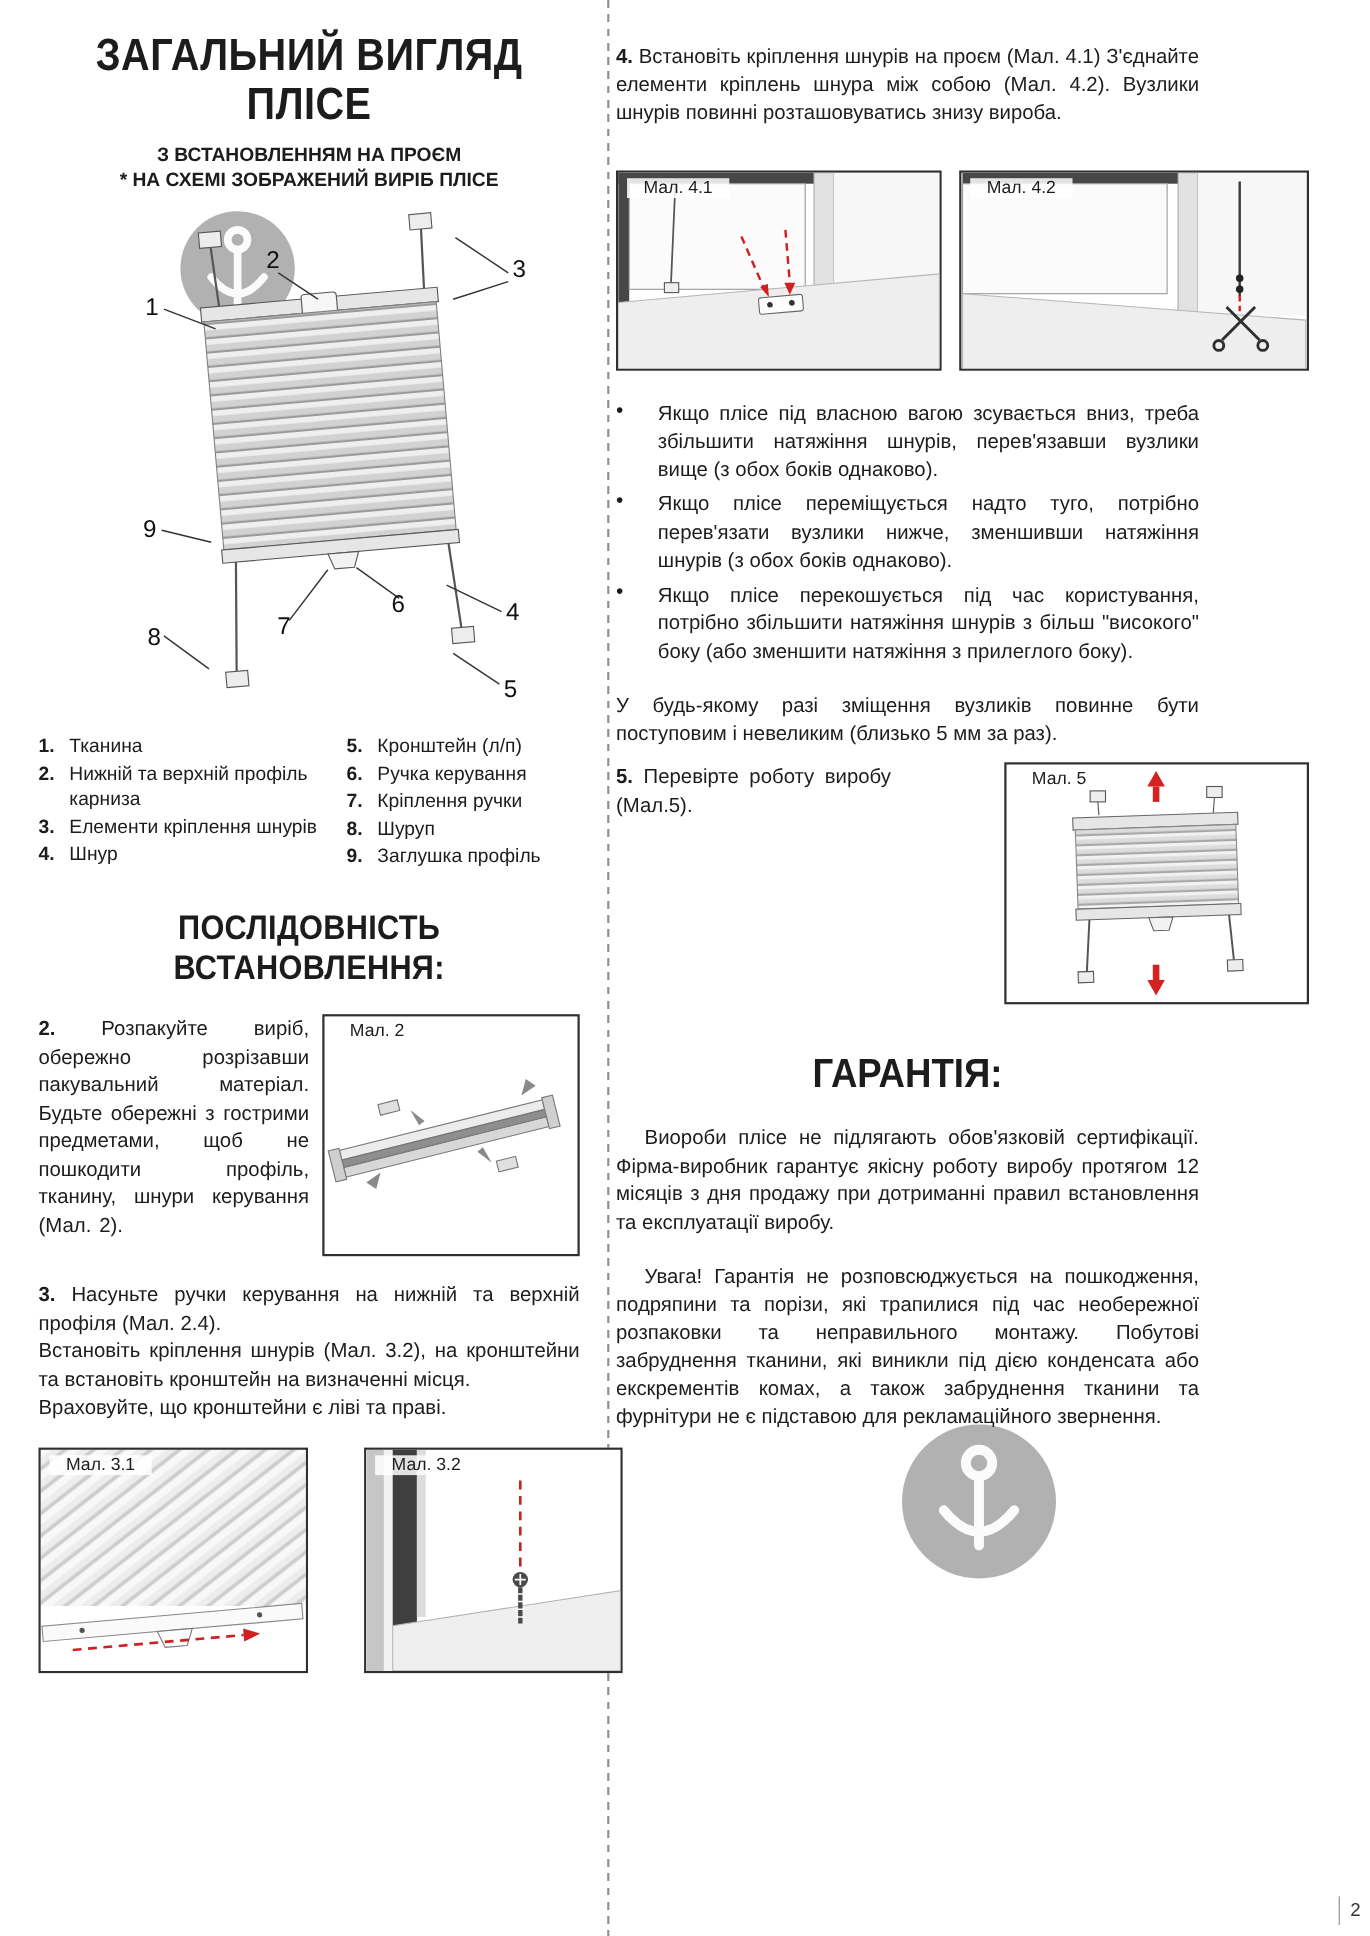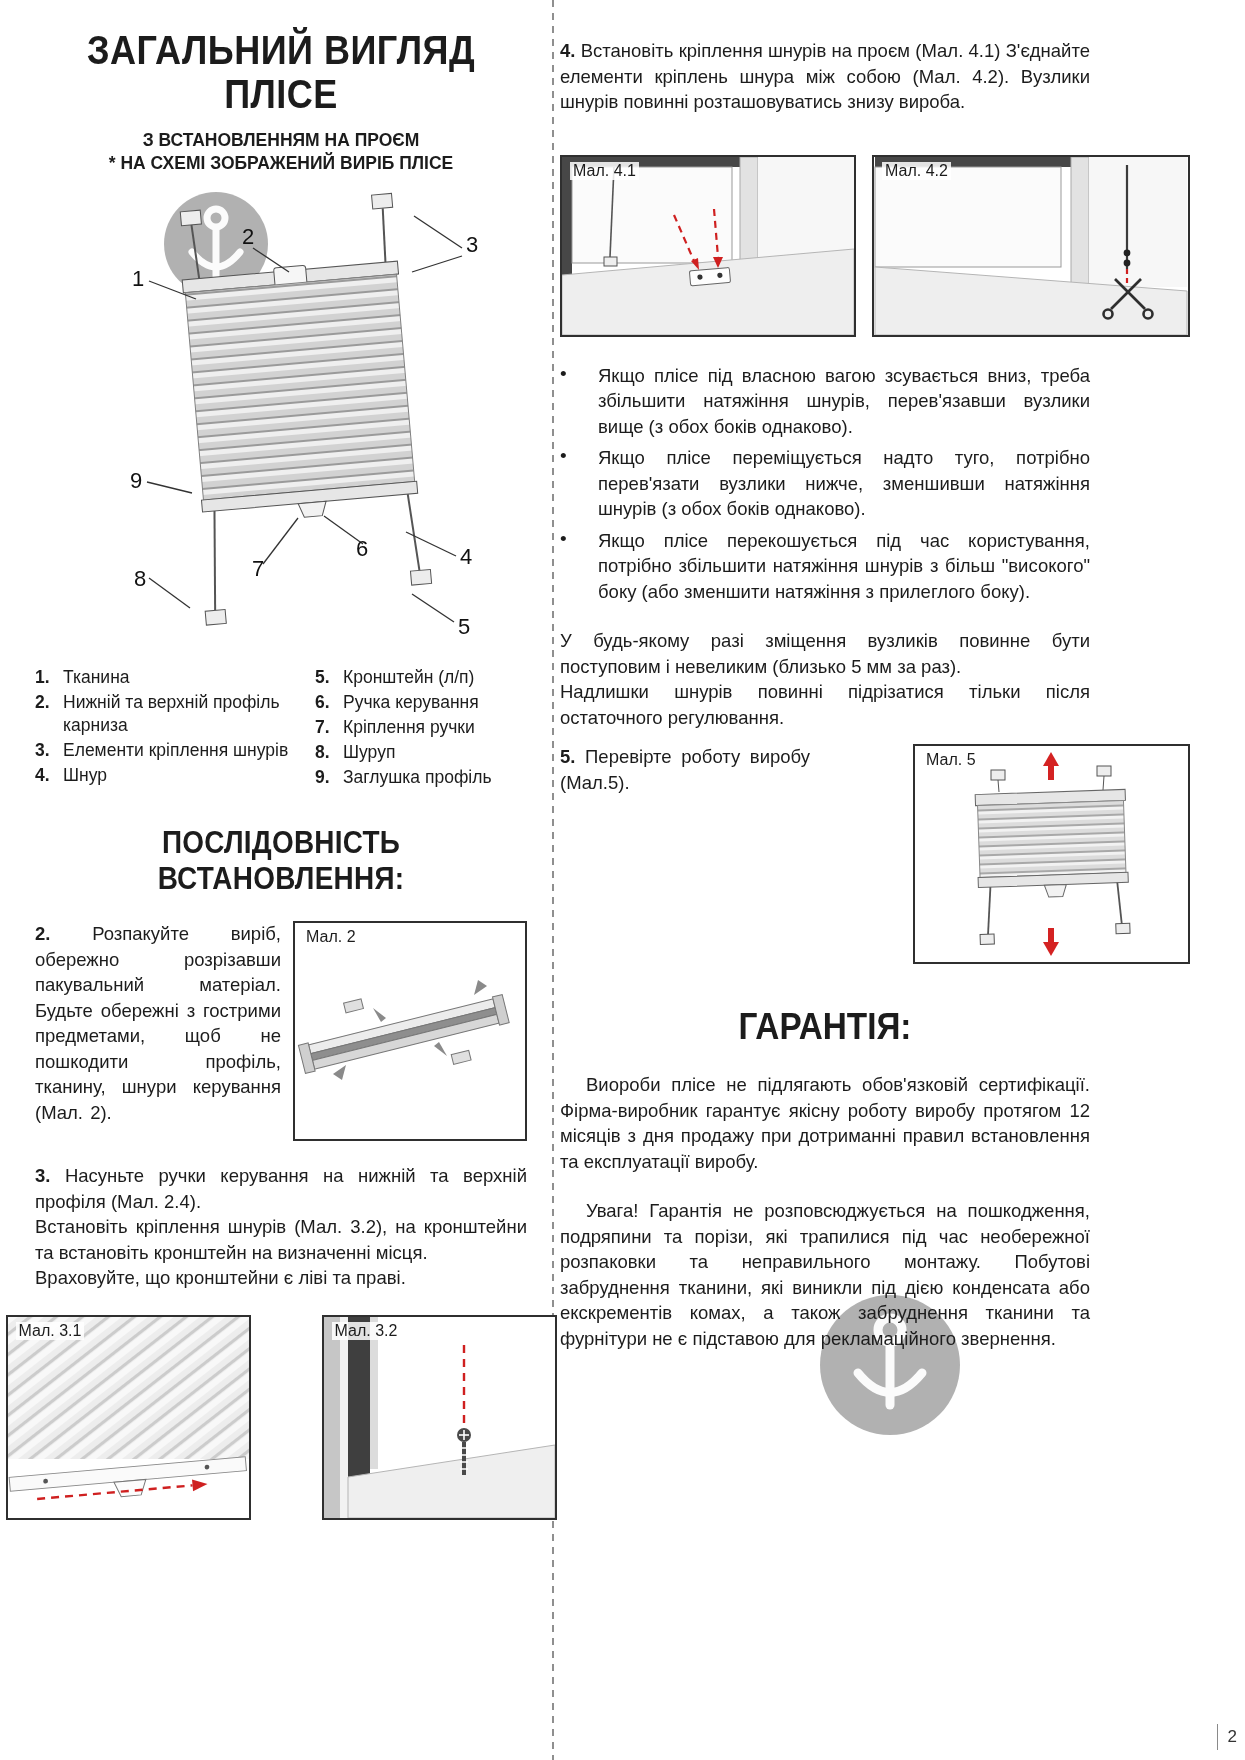--- a/index.html
+++ b/index.html
@@ -31,26 +31,26 @@
     transform:scaleX(0.9);letter-spacing:0.3px;
   }
   .para{font-size:18.5px;line-height:1.38;text-align:justify;}
   .para p{margin:0;}
   .lead{font-weight:700;}
   .step2-row{display:flex;gap:12px;align-items:flex-start;}
   .step2-text{flex:1;word-spacing:2px;}
   .figbox{border:2px solid #2f2f2f;position:relative;background:#fff;box-sizing:border-box;flex:0 0 auto;}
   .figlabel{
     position:absolute;top:5px;left:8px;font-size:16px;color:#1c1c1c;z-index:2;
-    background:rgba(255,255,255,0.85);padding:0 3px;
+    background:rgba(255,255,255,0.85);padding:0 15px;
   }
   .figbox svg{display:block;width:100%;height:100%;}
   .fig2{width:234px;height:220px;}
   .step3{margin-top:22px;}
-  .figs31{display:flex;gap:24px;margin-top:24px;justify-content:center;}
+  .figs31{display:flex;gap:4px;margin-top:24px;}
   .fig31{width:245px;height:205px;}
   .fig32{width:235px;height:205px;margin-left:47px;}
   .figs4{display:flex;gap:16px;margin-top:40px;}
   .fig41{width:296px;height:182px;}
   .fig42{width:318px;height:182px;}
   .bullets{list-style:none;margin:26px 0 0;padding:0;width:530px;}
   .bullets li{display:flex;gap:26px;margin-bottom:6px;}
   .bdot{flex:0 0 12px;font-size:19px;}
   .bullets .para{flex:1;}
   .note{margin-top:24px;width:530px;}
@@ -336,21 +336,20 @@
       <span class="para">Якщо плісе переміщується надто туго, потрібно перев'язати вузлики нижче, зменшивши натяжіння шнурів (з обох боків однаково).</span>
     </li>
     <li>
       <span class="bdot">•</span>
       <span class="para">Якщо плісе перекошується під час користування, потрібно збільшити натяжіння шнурів з більш "високого" боку (або зменшити натяжіння з прилеглого боку).</span>
     </li>
   </ul>
 
   <div class="para note">
     <p>У будь-якому разі зміщення вузликів повинне бути поступовим і невеликим (близько 5 мм за раз).</p>
-    <p>Надлишки шнурів повинні підрізатися тільки після остаточного регулювання.</p>
   </div>
 
   <div class="step5-row">
     <div class="para step5-text">
       <span class="lead">5.</span>
       <span>Перевірте роботу виробу (Мал.5).</span>
     </div>
     <div class="figbox fig5">
       <span class="figlabel">Мал. 5</span>
       <svg viewBox="0 0 273 216">

